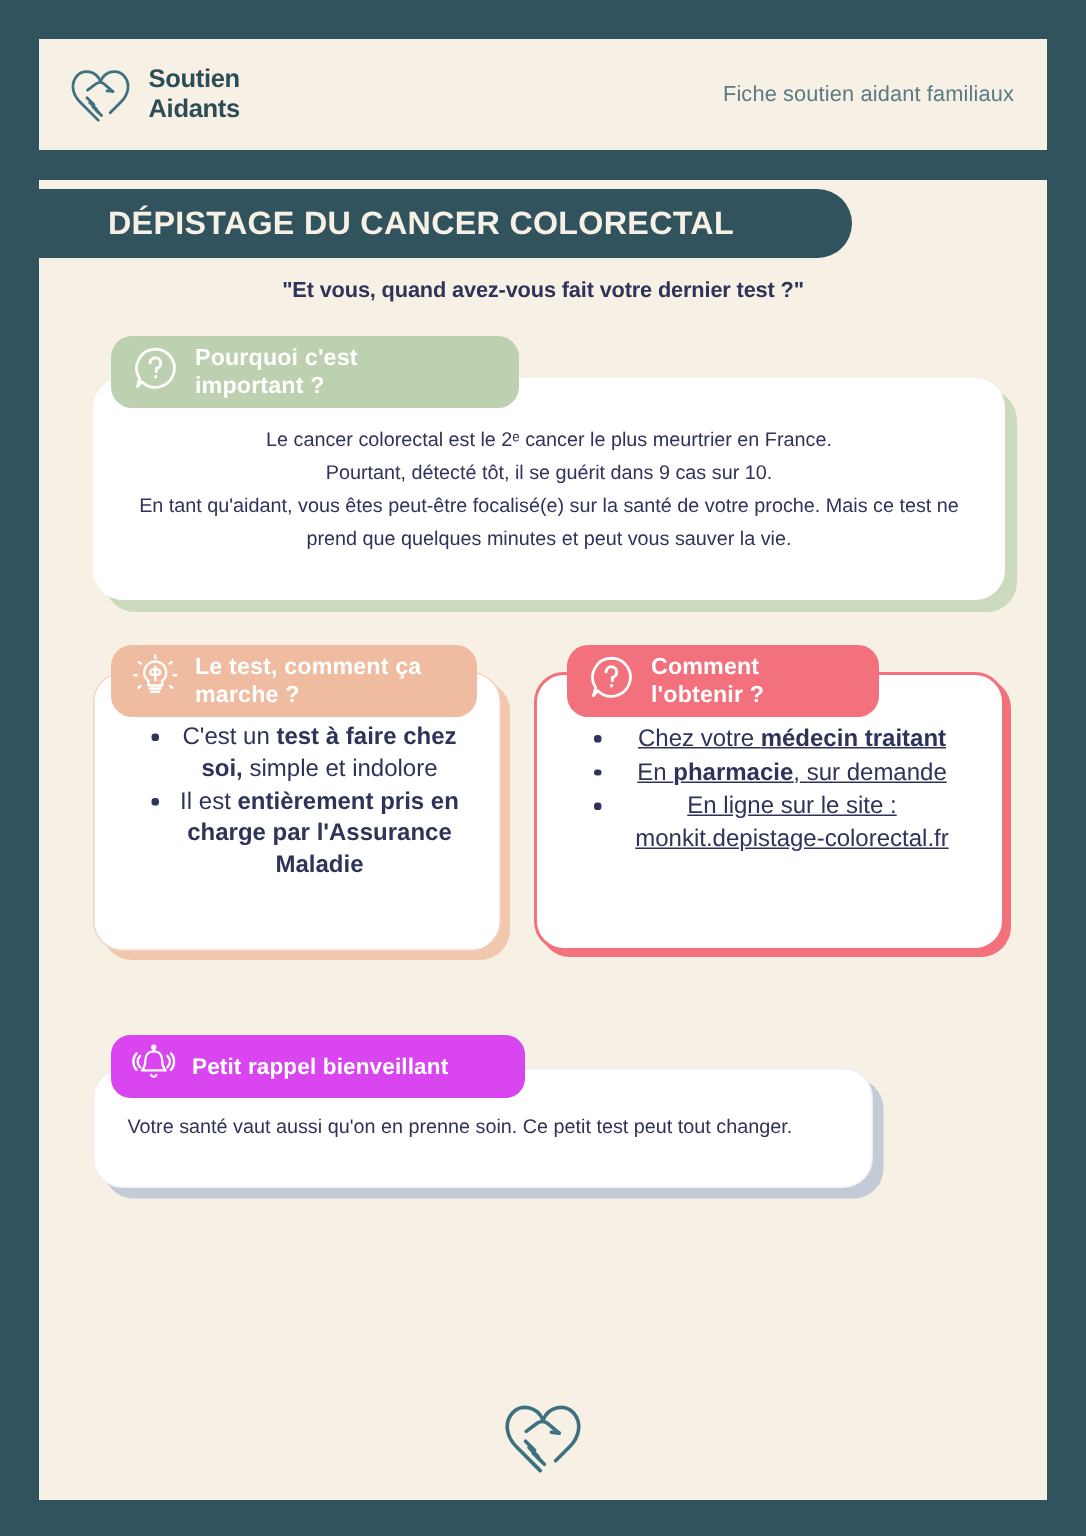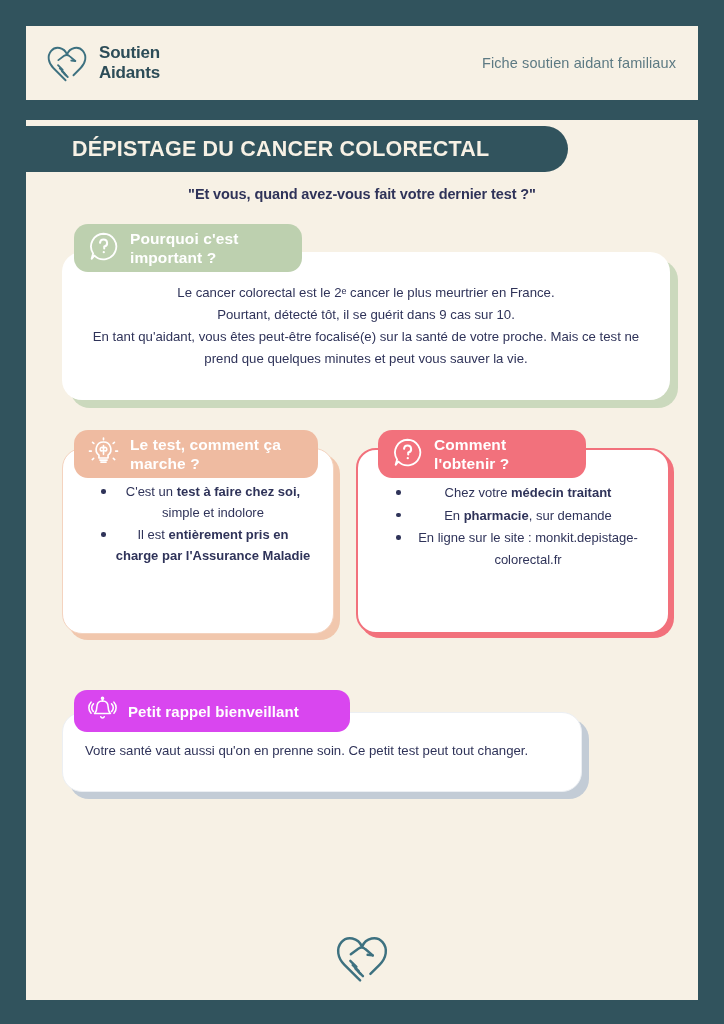--- a/index.html
+++ b/index.html
@@ -178,21 +178,21 @@
     letter-spacing: 0.1px;
   }
   .pill .pill-icon {
     flex: 0 0 auto;
     display: block;
   }
 
   #pill-why {
     left: 74px;
     top: 224px;
-    width: 228px;
+    width: 272px;
     height: 48px;
     background: #bdd0af;
   }
   #pill-how {
     left: 74px;
     top: 430px;
     width: 244px;
     height: 48px;
     background: #efbba1;
   }
@@ -221,37 +221,37 @@
 
   ul.bullets {
     margin: 0;
     padding: 0 0 0 16px;
     list-style: none;
   }
   ul.bullets li {
     position: relative;
     margin-bottom: 1px;
     padding-left: 14px;
-    font-size: 13px;
+    font-size: 16px;
     line-height: 21px;
     color: #2f3359;
   }
   ul.bullets li::before {
     content: "";
     position: absolute;
     left: 0;
     top: 8px;
     width: 4.5px;
     height: 4.5px;
     border-radius: 50%;
     background: #2f3359;
   }
   ul.bullets li b { font-weight: bold; }
 
-  #card-get ul.bullets li { line-height: 21.5px; }
+  #card-get ul.bullets li { line-height: 21.5px; text-decoration: underline; }
 
   .reminder-text {
     font-size: 13.2px;
     line-height: 20px;
     color: #2f3359;
     padding: 28px 22px 0 22px;
   }
 
   
   .footer-mark {

